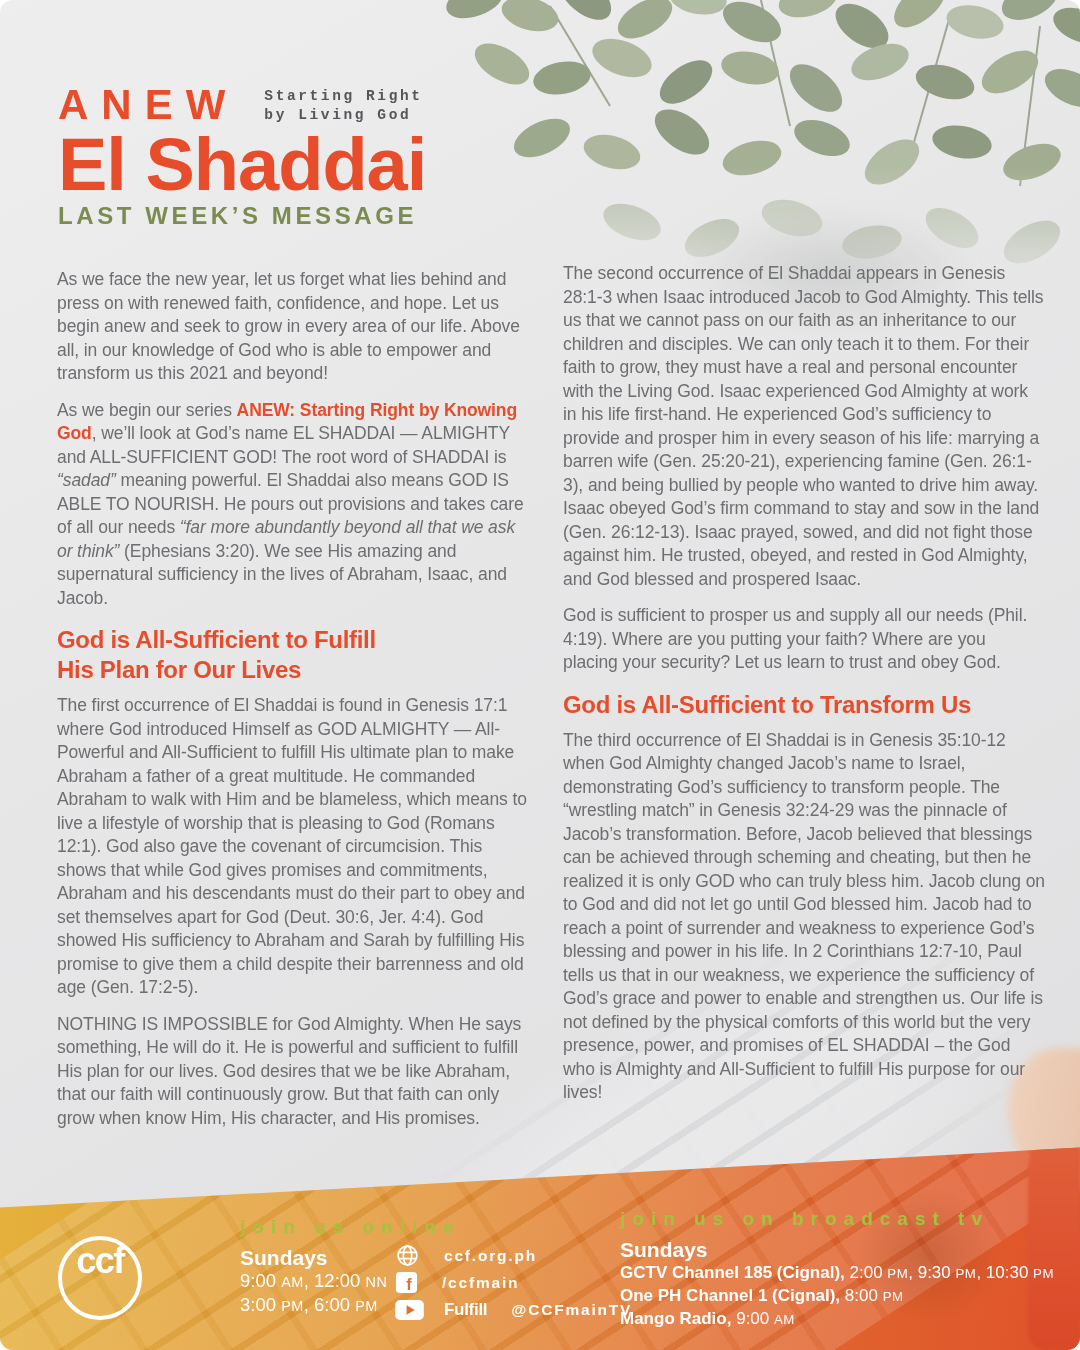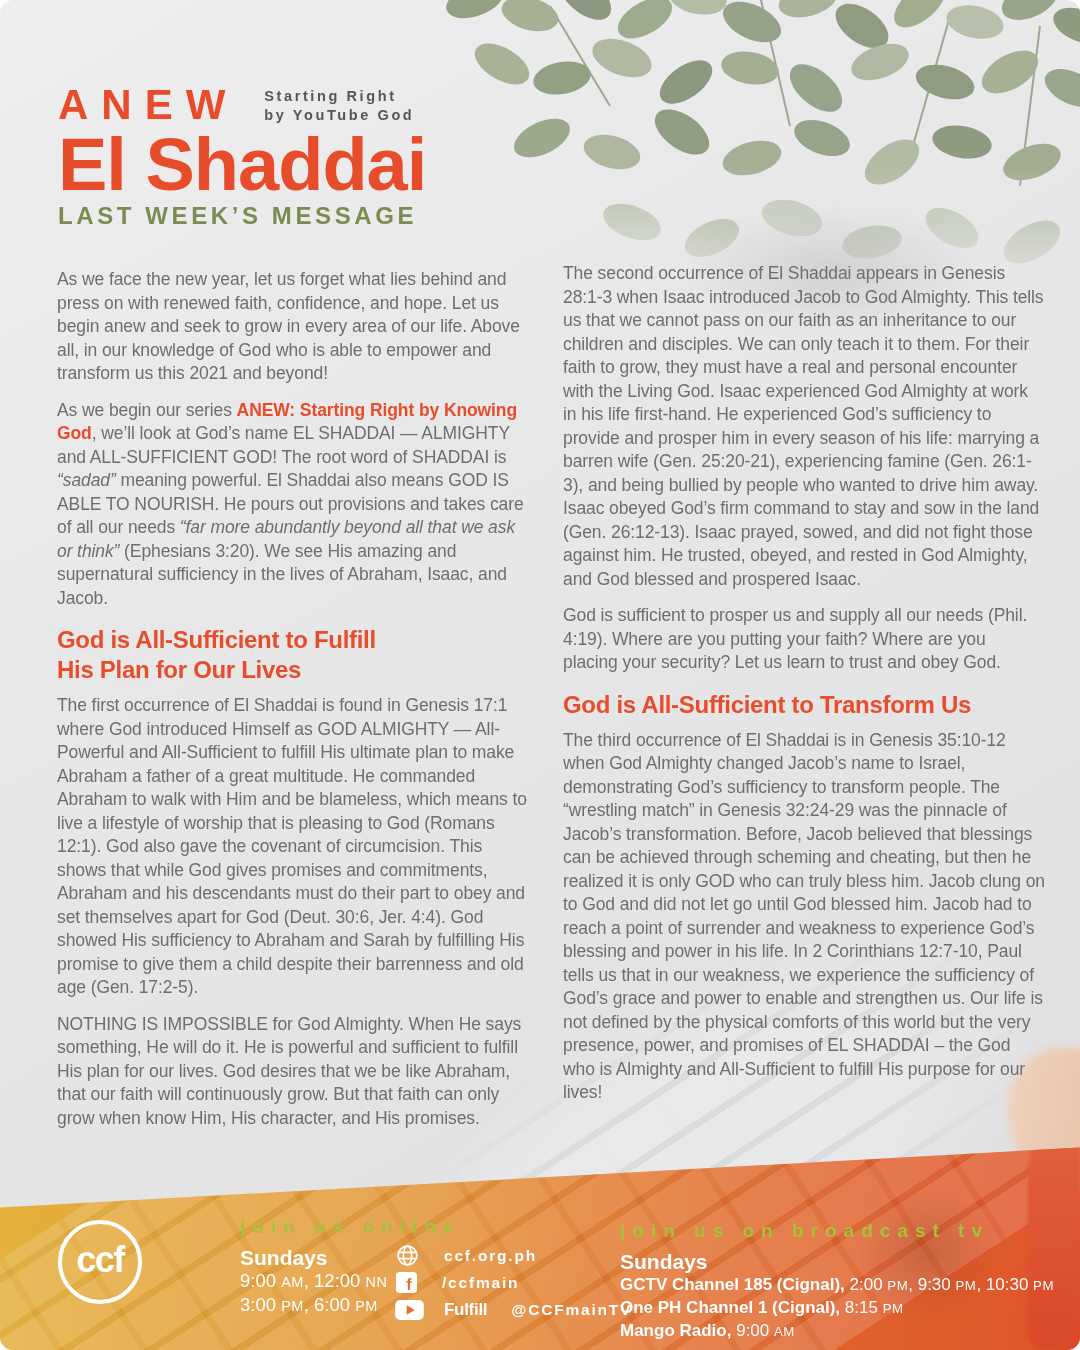--- a/index.html
+++ b/index.html
@@ -22,21 +22,21 @@
     -webkit-mask-image:radial-gradient(closest-side,#000 55%,transparent 100%);
     mask-image:radial-gradient(closest-side,#000 55%,transparent 100%);}
   .hand-photo{position:absolute;right:-14px;top:1048px;width:86px;height:120px;z-index:1;
     background:linear-gradient(100deg,#EFD2BD,#E8C2A9);border-radius:60% 0 0 40%/50% 0 0 50%;
     filter:blur(4px);}
 
   
   header{position:absolute;left:58px;top:84px;z-index:2;}
   .mast-row{display:flex;align-items:flex-start;gap:26px;}
   .series{color:#E74C2B;font-weight:bold;font-size:42px;letter-spacing:13px;line-height:42px;}
-  .tagline{color:#55565A;font-weight:bold;font-size:14.5px;letter-spacing:2.6px;line-height:19px;padding-top:3px;}
+  .tagline{color:#55565A;font-weight:bold;font-size:14.5px;letter-spacing:2.6px;line-height:19px;padding-top:3px;font-family:Liberation Mono, monospace;}
   .title{color:#E74C2B;font-weight:bold;font-size:74px;line-height:74px;letter-spacing:-1px;margin-top:2px;}
   .subtitle{color:#7C8B50;font-weight:bold;font-size:24px;letter-spacing:3.6px;}
 
   
   main{position:absolute;left:0;top:262px;width:1080px;z-index:2;}
   .col{position:absolute;top:0;}
   .col-left{left:57px;width:476px;padding-top:6px;}
   .col-right{left:563px;width:482px;}
   .col p{margin:0 0 13px 0;font-size:17.5px;line-height:23.5px;color:#6D6E71;letter-spacing:-0.1px;}
   .col h2{margin:15px 0 9px 0;font-size:24px;line-height:30px;color:#E74C2B;font-weight:bold;
@@ -52,33 +52,33 @@
     clip-path:polygon(0 43%,100% 19%,100% 100%,0 100%);
     background:linear-gradient(100deg,#E5B23C 0%,#E39434 38%,#E16A2E 68%,#DF522B 100%);}
   footer::before{content:"";position:absolute;inset:-140px;transform:rotate(-33deg);
     background:
       repeating-linear-gradient(0deg,rgba(255,255,255,0.10) 0 40px,rgba(0,0,0,0.03) 40px 47px),
       repeating-linear-gradient(90deg,rgba(255,255,255,0.06) 0 64px,rgba(0,0,0,0.02) 64px 71px);}
   .hand-strip{position:absolute;right:0;top:38px;width:52px;height:212px;
     background:linear-gradient(180deg,#E0603A,#DA4828);border-radius:30px 0 0 18px;filter:blur(1.5px);}
   .mouse-shadow{position:absolute;right:52px;top:60px;width:200px;height:190px;border-radius:50%;
     background:radial-gradient(closest-side,rgba(110,40,12,0.22),transparent 72%);}
-  .ccf-logo{position:absolute;left:58px;top:120px;width:76px;height:76px;border:4px solid #FFF;
-    border-radius:50%;display:flex;align-items:center;justify-content:center;}
+  .ccf-logo{position:absolute;left:58px;top:136px;width:76px;height:76px;border:4px solid #FFF;
+    border-radius:50%;display:flex;align-items:flex-start;justify-content:center;}
   .ccf-logo span{color:#FFF;font-weight:bold;font-size:36px;letter-spacing:-1.5px;padding-bottom:4px;}
   .f-head{position:absolute;color:#FFF;}
   .green-h{color:#A6C23D;font-weight:bold;font-size:19px;letter-spacing:7px;}
   .f-day{color:#FFF;font-weight:bold;font-size:21px;margin-top:8px;}
   .f-line{color:#FFF;font-size:18.5px;line-height:22.5px;}
   .online-block{left:240px;top:116px;}
   .links-block{position:absolute;left:395px;top:142px;}
   .link-row{display:flex;align-items:center;gap:24px;height:27px;color:#FFF;}
   .link-label{font-size:15.5px;letter-spacing:1.8px;font-weight:bold;}
   .yt-word{font-size:17px;font-weight:bold;letter-spacing:-0.3px;margin-left:-4px;}
-  .broadcast-block{left:620px;top:120px;}
+  .broadcast-block{left:620px;top:108px;}
   .bc-line{color:#FFF;font-size:17px;line-height:22px;}
 </style>
 </head>
 <body>
 
 <div class="page">
 
   <div class="plant">
     <svg width="680" height="330" viewBox="0 0 680 330">
       <g stroke="#7E8A6E" stroke-width="2" opacity="0.7">
@@ -131,21 +131,21 @@
 
   <div class="kb-photo"></div>
 
   <div class="hand-photo"></div>
 
   <header>
     <div class="mast-row">
       <span class="series">ANEW</span>
       <span class="tagline">
         <div>Starting Right</div>
-        <div>by YouTube God</div>
+        <div>by Living God</div>
       </span>
     </div>
     <div class="title">El Shaddai</div>
     <div class="subtitle">LAST WEEK’S MESSAGE</div>
   </header>
 
   <main>
     <div class="col col-left">
         <p><span>As we face the new year, let us forget what lies behind and press on with renewed faith, confidence, and hope. Let us begin anew and seek to grow in every area of our life. Above all, in our knowledge of God who is able to empower and transform us this 2021 and beyond!</span></p>
         <p><span>As we begin our series </span><span class="accent-bold">ANEW: Starting Right by Knowing God</span><span>, we’ll look at God’s name EL SHADDAI — ALMIGHTY and ALL-SUFFICIENT GOD! The root word of SHADDAI is </span><span class="italic">“sadad”</span><span> meaning powerful. El Shaddai also means GOD IS ABLE TO NOURISH. He pours out provisions and takes care of all our needs </span><span class="italic">“far more abundantly beyond all that we ask or think”</span><span> (Ephesians 3:20). We see His amazing and supernatural sufficiency in the lives of Abraham, Isaac, and Jacob.</span></p>
@@ -200,17 +200,17 @@
         </svg>
         <span class="yt-word">Fulfill</span>
         <span class="link-label">@CCFmainTV</span>
       </div>
     </section>
 
     <section class="f-head broadcast-block">
       <div class="green-h">join us on broadcast tv</div>
       <div class="f-day">Sundays</div>
       <div class="bc-line"><span class="bold">GCTV Channel 185 (Cignal),</span><span> 2:00 </span><span class="caps">PM</span><span>, 9:30 </span><span class="caps">PM</span><span>, 10:30 </span><span class="caps">PM</span></div>
-      <div class="bc-line"><span class="bold">One PH Channel 1 (Cignal),</span><span> 8:15 </span><span class="caps">PM</span></div>
+      <div class="bc-line"><span class="bold">One PH Channel 1 (Cignal),</span><span> 8:00 </span><span class="caps">PM</span></div>
       <div class="bc-line"><span class="bold">Mango Radio,</span><span> 9:00 </span><span class="caps">AM</span></div>
     </section>
   </footer>
 </div>
 
 </body></html>

